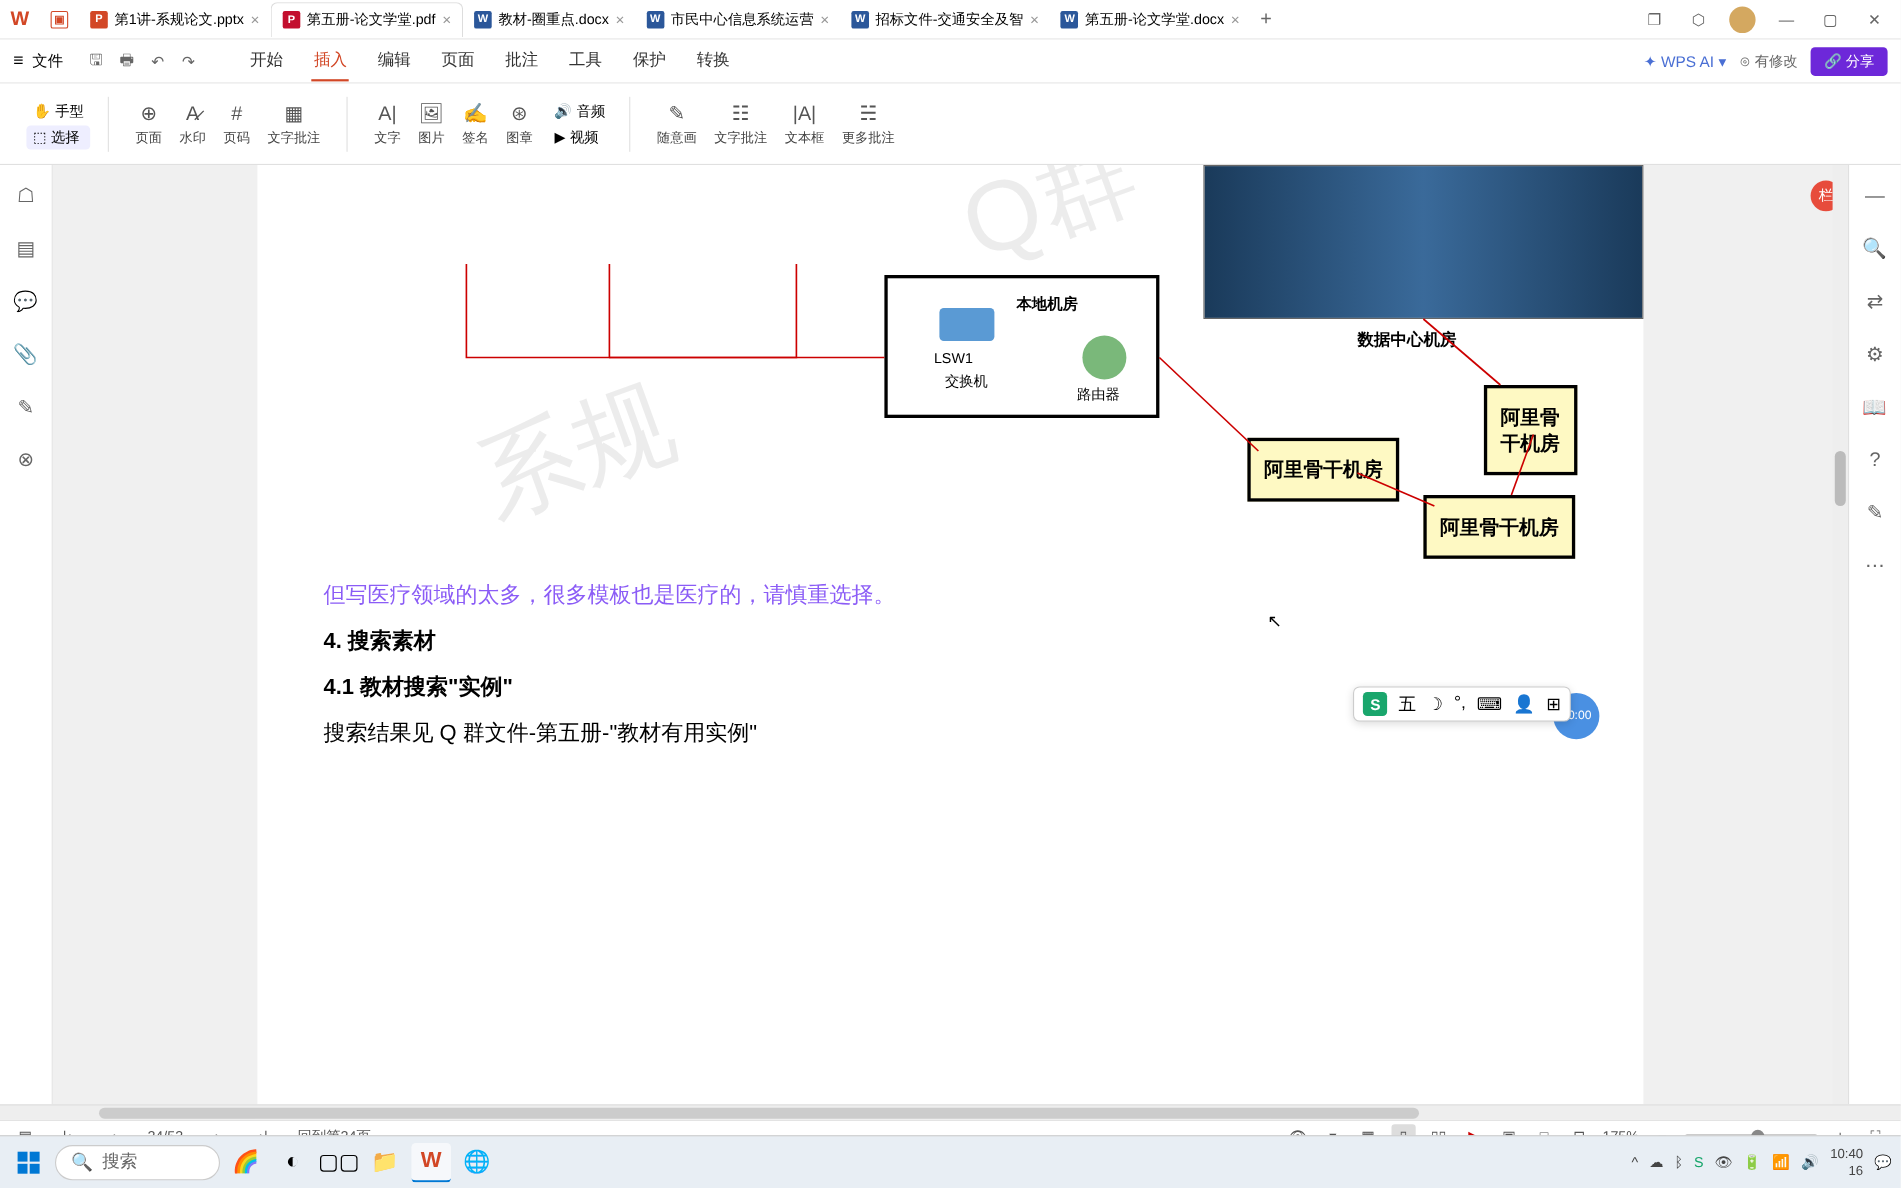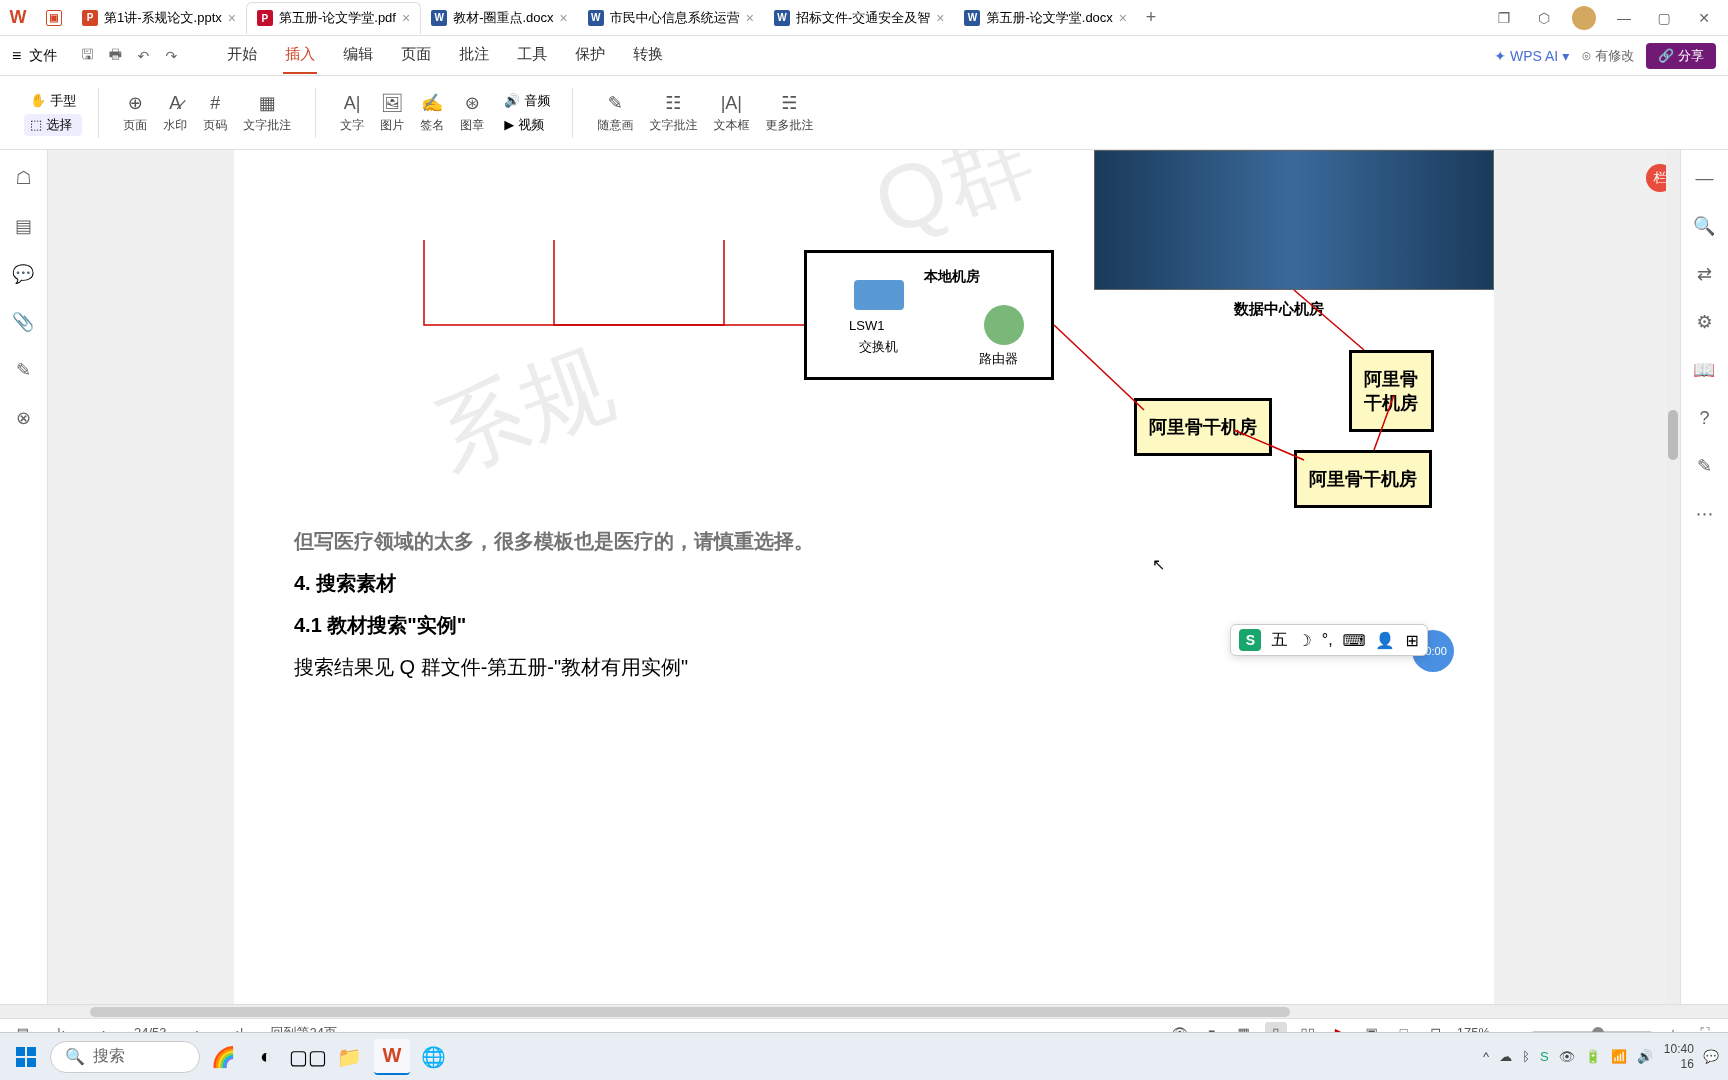--- a/index.html
+++ b/index.html
@@ -27,21 +27,21 @@
 .hamburger { font-size: 16px; }
 .file-label { font-size: 14px; }
 .qat { display: flex; gap: 8px; margin-left: 12px; }
 .qat-btn { width: 20px; height: 20px; color: #666; font-size: 14px; display: flex; align-items: center; justify-content: center; }
 .menu-tabs { display: flex; gap: 24px; margin-left: 40px; }
 .menu-tab { font-size: 15px; color: #333; padding: 8px 2px; }
 .menu-tab.active { color: #d24726; border-bottom: 2px solid #d24726; font-weight: 500; }
 .menu-right { margin-left: auto; display: flex; align-items: center; gap: 12px; }
 .wps-ai { color: #4a6fd4; font-size: 14px; display: flex; align-items: center; gap: 4px; }
 .modify-badge { font-size: 13px; color: #666; }
-.share-btn { background: #701a75; color: #fff; padding: 4px 12px; border-radius: 4px; font-size: 13px; }
+.share-btn { background: #6d28d9; color: #fff; padding: 4px 12px; border-radius: 4px; font-size: 13px; }
 
 
 .ribbon { height: 74px; background: #fff; display: flex; align-items: center; padding: 6px 16px; border-bottom: 1px solid #e0e0e0; gap: 4px; }
 .ribbon-group { display: flex; align-items: center; padding: 0 8px; }
 .ribbon-sep { width: 1px; height: 50px; background: #e0e0e0; margin: 0 4px; }
 .rb-btn { display: flex; flex-direction: column; align-items: center; gap: 2px; padding: 4px 8px; font-size: 12px; color: #444; }
 .rb-btn-h { display: flex; align-items: center; gap: 4px; padding: 2px 6px; font-size: 13px; }
 .rb-icon { width: 24px; height: 24px; display: flex; align-items: center; justify-content: center; font-size: 18px; color: #555; }
 .rb-btn-stack { display: flex; flex-direction: column; gap: 2px; }
 
@@ -78,21 +78,21 @@
 .nb-label4 { position: absolute; left: 685px; top: 200px; font-size: 13px; }
 
 .ali-box { position: absolute; border: 3px solid #000; padding: 14px 12px; font-size: 18px; font-weight: bold; background: #fef9c3; }
 
 svg.lines { position: absolute; left: 0; top: 0; width: 100%; height: 100%; pointer-events: none; }
 
 .watermark { position: absolute; color: rgba(180,180,180,0.25); font-size: 90px; transform: rotate(-20deg); font-weight: 300; pointer-events: none; }
 
 
 .body-text { font-size: 20px; line-height: 2.1; color: #000; font-family: SimSun, serif; margin-top: 10px; }
-.body-text .red { color: #737373; font-weight: bold; }
+.body-text .red { color: #8b5cf6; }
 .body-text .heading { font-weight: bold; }
 
 .timer-badge { position: absolute; right: 40px; top: 480px; width: 42px; height: 42px; background: #4a90e2; border-radius: 50%; color: #fff; display: flex; align-items: center; justify-content: center; font-size: 11px; }
 .red-badge { position: absolute; right: 6px; top: 14px; width: 28px; height: 28px; background: #e74c3c; border-radius: 50%; color: #fff; display: flex; align-items: center; justify-content: center; font-size: 13px; }
 
 
 .scrollbar-h { height: 14px; background: #eee; border-top: 1px solid #ddd; position: relative; }
 .scrollbar-thumb-h { position: absolute; left: 90px; top: 2px; width: 1200px; height: 10px; background: #ccc; border-radius: 5px; }
 .statusbar { height: 28px; background: #fff; border-top: 1px solid #e0e0e0; display: flex; align-items: center; padding: 0 12px; font-size: 13px; color: #555; gap: 16px; }
 .sb-btn { display: flex; align-items: center; justify-content: center; width: 22px; height: 22px; }

